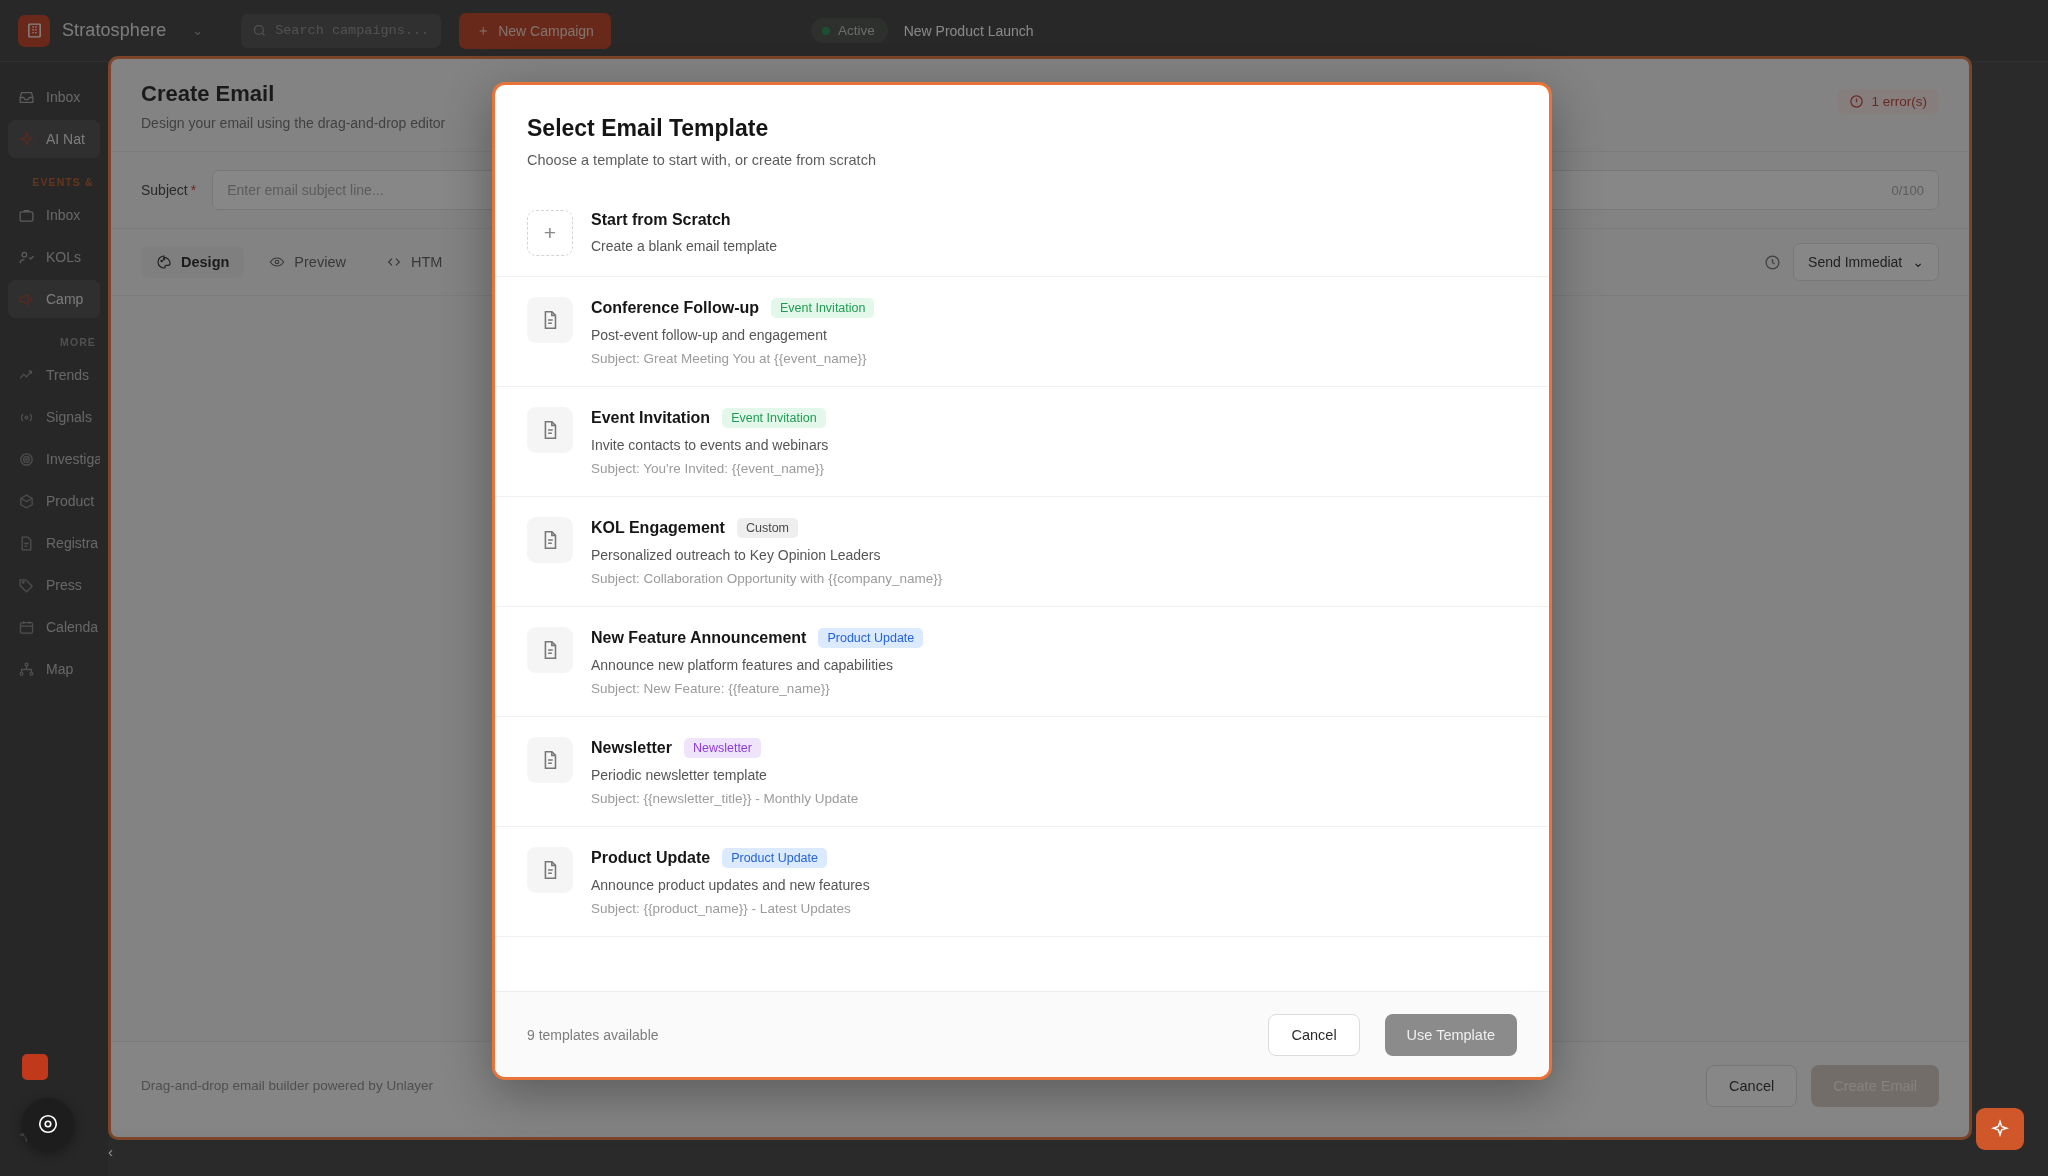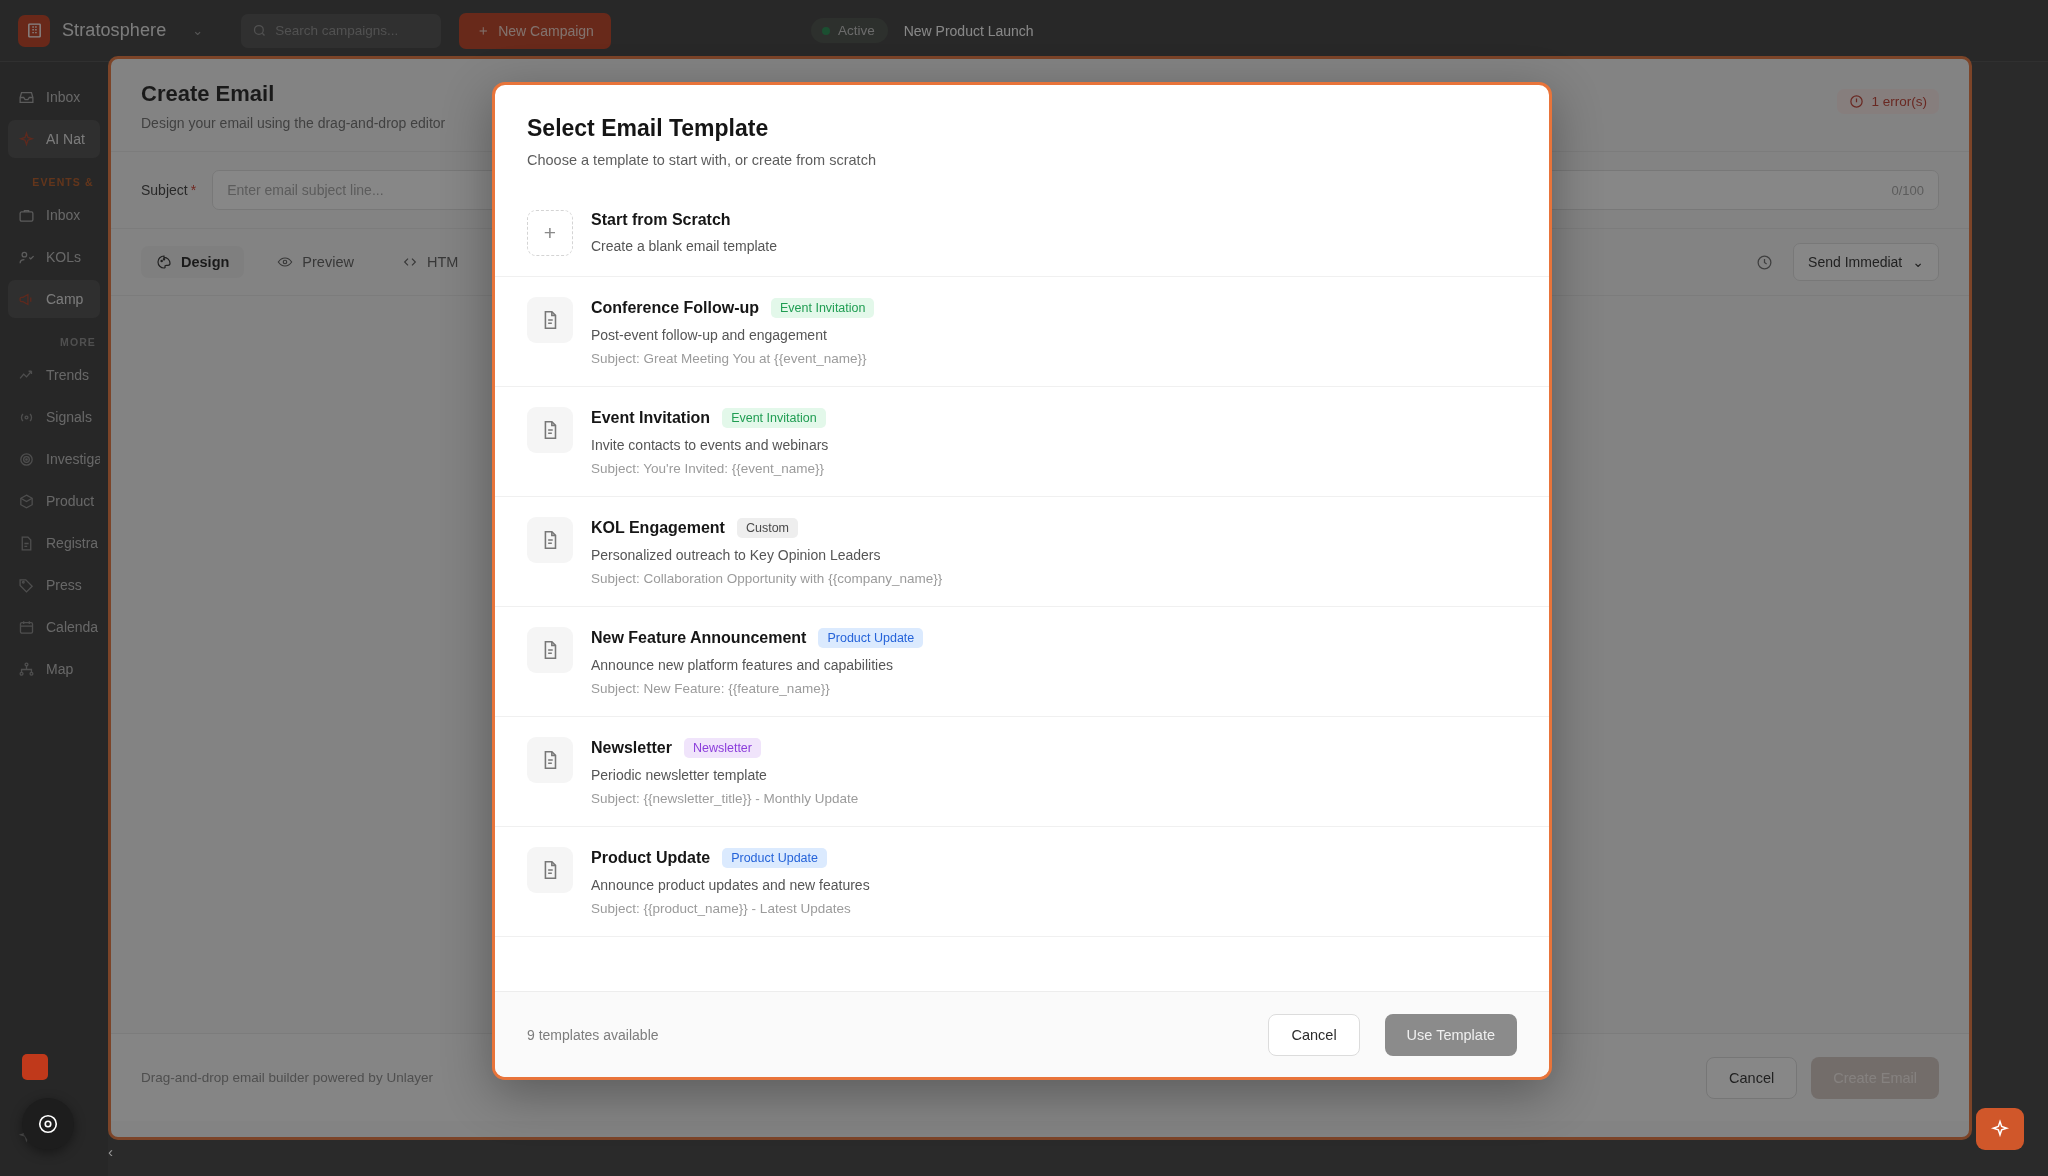--- a/index.html
+++ b/index.html
@@ -23,21 +23,21 @@
     background: #c0391b; color: #fff;
     display: flex; align-items: center; justify-content: center;
     font-size: 17px; font-weight: bold;
     margin-right: 12px;
   }
   .brand-name { color: #e8e8e8; font-size: 18px; font-weight: 500; letter-spacing: .1px; }
   .chev-down { margin-left: 26px; color: #9a9a9a; font-size: 13px; }
   .topsearch {
     margin-left: 38px; width: 200px; height: 34px;
     background: #4a4a4a; border-radius: 7px;
-    display: flex; align-items: center; padding: 0 11px; gap: 8px;
+    display: flex; align-items: center; padding: 0 11px; gap: 8px; font-family: Liberation Mono, monospace;
   }
   .topsearch .ph { color: #8e8e8e; font-size: 13.5px; }
   .newcamp {
     margin-left: 18px; height: 36px; padding: 0 17px;
     background: #bf3b1c; color: #f3d4c9; border: none; border-radius: 7px;
     display: flex; align-items: center; gap: 8px;
     font-size: 14px; font-family: "Liberation Sans", sans-serif;
   }
   .status-wrap { margin-left: 200px; display: flex; align-items: center; gap: 8px; }
   .pill-active {
@@ -94,40 +94,40 @@
   .subject-lbl .req { color: #d0392b; margin-left: 3px; }
   .subject-input {
     flex: 1; height: 40px; border: 1px solid #e0e0e0; border-radius: 7px;
     background: #fff; display: flex; align-items: center; justify-content: space-between;
     padding: 0 14px;
   }
   .subject-input .ph { color: #a5a5a5; font-size: 14px; }
   .subject-input .cnt { color: #a5a5a5; font-size: 13px; }
 
   .tabs-row {
-    display: flex; align-items: center; gap: 18px;
+    display: flex; align-items: center; gap: 10px;
     padding: 14px 30px; border-bottom: 1px solid #e8e8e8;
   }
   .tab {
     display: flex; align-items: center; gap: 9px;
     padding: 8px 15px; border-radius: 7px;
     font-size: 14.5px; color: #5a5a5a;
   }
   .tab.active { background: #efefef; color: #1d1d1d; font-weight: bold; }
   .tab svg { width: 16px; height: 16px; }
   .tabs-spacer { flex: 1; }
   .send-sel {
     display: flex; align-items: center; gap: 10px;
     height: 38px; padding: 0 14px; border: 1px solid #e0e0e0; border-radius: 7px;
     background: #fff; font-size: 14px; color: #2b2b2b;
   }
   .clock-ico { width: 17px; height: 17px; color: #6a6a6a; margin-right: 2px;}
 
   .page-foot {
-    position: absolute; bottom: 16px; left: 0; right: 0; height: 88px;
+    position: absolute; bottom: 8px; left: 0; right: 0; height: 88px;
     border-top: 1px solid #e8e8e8; background: #fafafa;
     display: flex; align-items: center; padding: 0 30px;
   }
   .foot-note { font-size: 13.5px; color: #8a8a8a; }
   .foot-sp { flex: 1; }
   .btn {
     height: 42px; padding: 0 22px; border-radius: 8px;
     font-size: 14.5px; font-family: "Liberation Sans", sans-serif;
     border: 1px solid #dcdcdc; background: #fff; color: #2b2b2b;
   }

